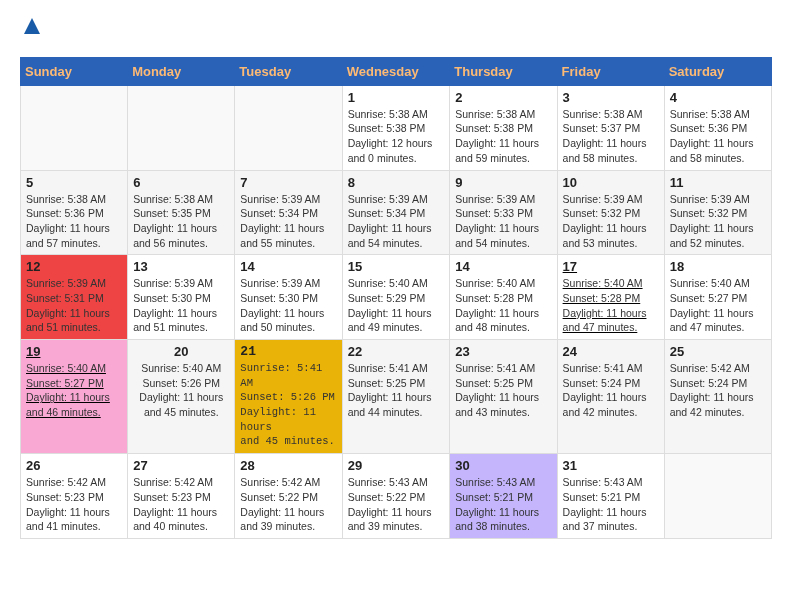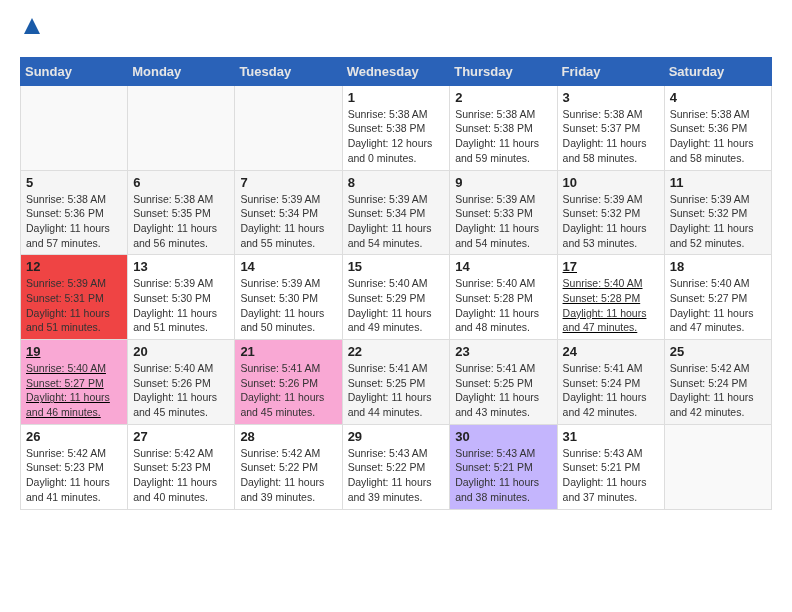--- a/index.html
+++ b/index.html
@@ -45,21 +45,21 @@
       font-size: 16px;
       color: #444;
     }
     .calendar {
       width: 100%;
       border-collapse: collapse;
       border: 1px solid #ccc;
     }
     .calendar th {
       background-color: #2a62b8;
-      color: #e5e5e5;
+      color: #fdba74;
       font-size: 13px;
       font-weight: bold;
       padding: 6px 4px;
       text-align: left;
       border: 1px solid #2a62b8;
     }
     .calendar td {
       vertical-align: top;
       border: 1px solid #ddd;
       padding: 4px 5px;
@@ -260,28 +260,28 @@
         </td>
       </tr>
       <tr>
         <td style="background: #f9a8d4; text-decoration: underline;">
           <span class="day-num">19</span>
           <div class="day-info" style="white-space: pre-line;">Sunrise: 5:40 AM
 Sunset: 5:27 PM
 Daylight: 11 hours
 and 46 minutes.</div>
         </td>
-        <td style="background: rgb(245, 245, 245);">
+        <td style="background: rgb(245, 245, 245); text-align: center;">
           <span class="day-num">20</span>
           <div class="day-info" style="white-space: pre-line;">Sunrise: 5:40 AM
 Sunset: 5:26 PM
 Daylight: 11 hours
 and 45 minutes.</div>
         </td>
-        <td style="background: #f9a8d4;">
+        <td style="background: #eab308; font-family: Liberation Mono, monospace;">
           <span class="day-num">21</span>
           <div class="day-info" style="white-space: pre-line;">Sunrise: 5:41 AM
 Sunset: 5:26 PM
 Daylight: 11 hours
 and 45 minutes.</div>
         </td>
         <td style="background: rgb(245, 245, 245);">
           <span class="day-num">22</span>
           <div class="day-info" style="white-space: pre-line;">Sunrise: 5:41 AM
 Sunset: 5:25 PM

